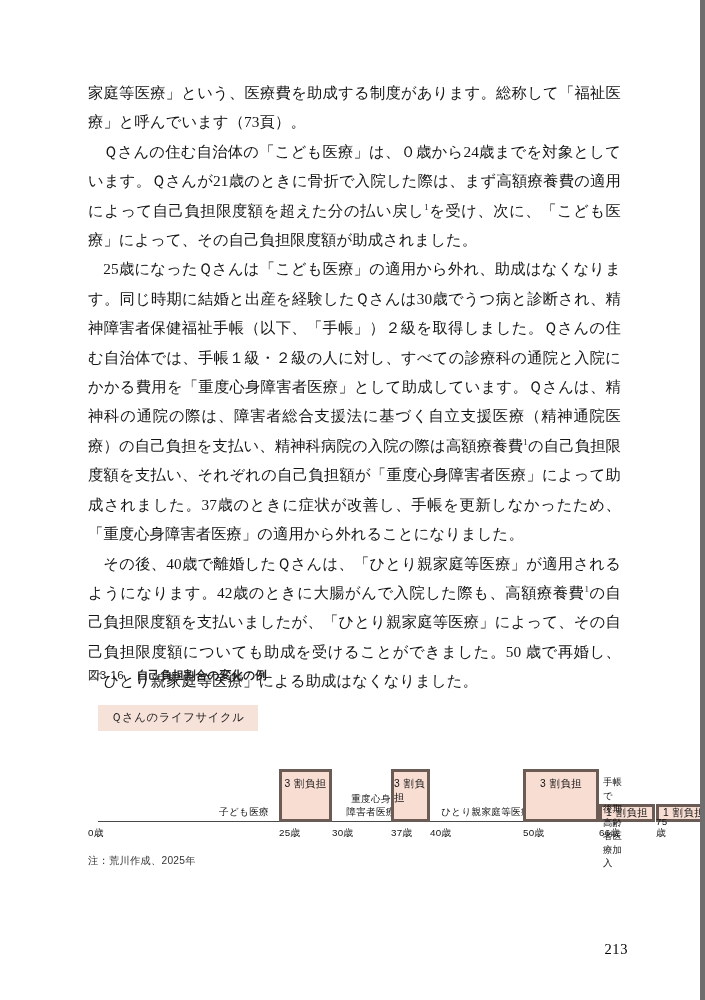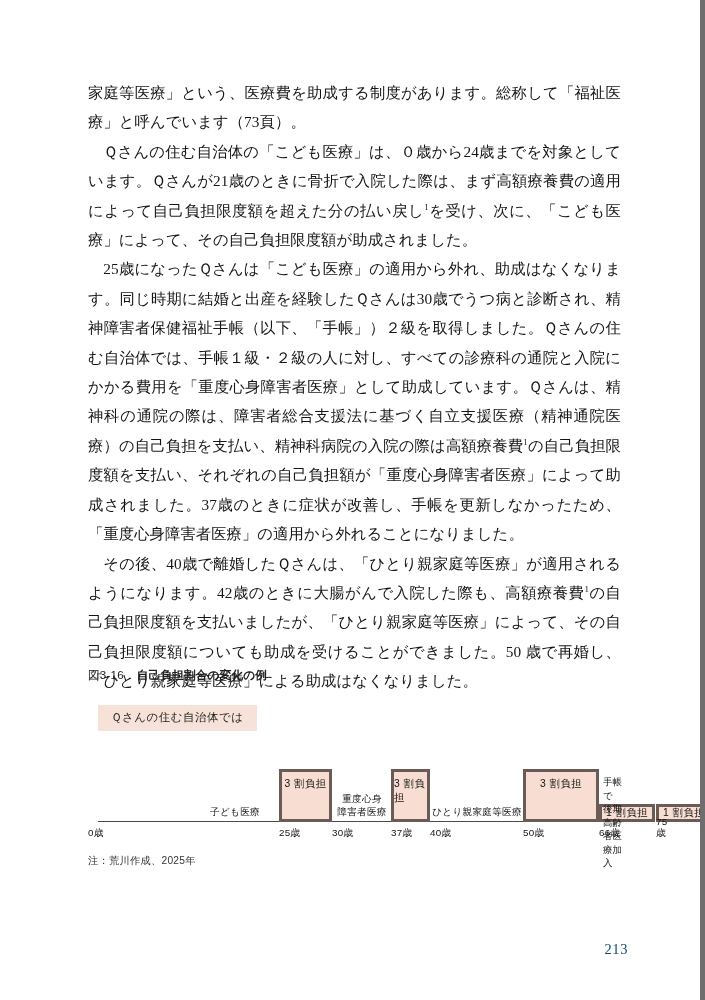--- a/index.html
+++ b/index.html
@@ -105,20 +105,21 @@
     padding-top: 0;
   }
   .band-label {
     position: absolute;
     bottom: 22px;
     font-size: 9.6px;
     color: #141414;
     letter-spacing: 0.3px;
     text-align: center;
     line-height: 13px;
+    padding-left: 9px;
   }
   .note-above {
     position: absolute;
     font-size: 9.4px;
     color: #141414;
     line-height: 13.5px;
     letter-spacing: 0.2px;
     text-align: left;
   }
   .tick {
@@ -138,21 +139,21 @@
     font-family: "Liberation Sans", "DejaVu Sans", sans-serif;
   }
 
   
   .page-number {
     position: absolute;
     right: 72px;
     bottom: 42px;
     font-size: 14.5px;
     font-family: "Liberation Serif", "DejaVu Serif", serif;
-    color: #0c4a6e;
+    color: #000000;
     letter-spacing: 0.6px;
     margin-top: 30px;
   }
 </style>
 </head>
 <body>
 
 <div class="page">
 
   <div class="body-copy">
@@ -165,21 +166,21 @@
 
     <p class="para indent"><span>その後、40歳で離婚したＱさんは、「ひとり親家庭等医療」が適用されるようになります。42歳のときに大腸がんで入院した際も、高額療養費</span><sup class="fn">1</sup><span>の自己負担限度額を支払いましたが、「ひとり親家庭等医療」によって、その自己負担限度額についても助成を受けることができました。50 歳で再婚し、「ひとり親家庭等医療」による助成はなくなりました。</span></p>
   </div>
 
   <div class="figure">
 
     <div class="fig-caption">
       <span class="fig-num">図3-16</span><span class="fig-title">自己負担割合の変化の例</span>
     </div>
 
-    <div class="lifecycle-badge">Ｑさんの住む自治体では</div>
+    <div class="lifecycle-badge">Ｑさんのライフサイクル</div>
 
     <div class="chart">
       <div class="axis-line"></div>
       <div id="chart-layer">
           <div class="band-label" style="left: 102px; width: 90px;">
             <div>子ども医療</div>
           </div>
           <div class="band-label" style="left: 244px; width: 60px;">
             <div>重度心身</div>
             <div>障害者医療</div>

